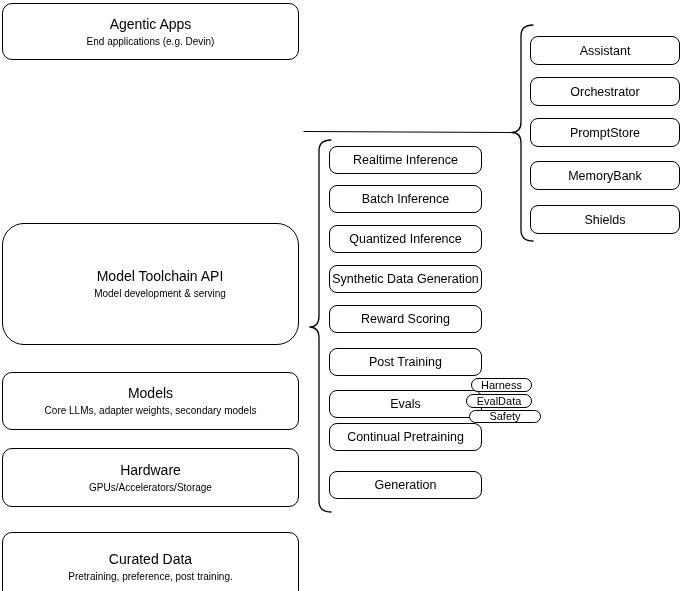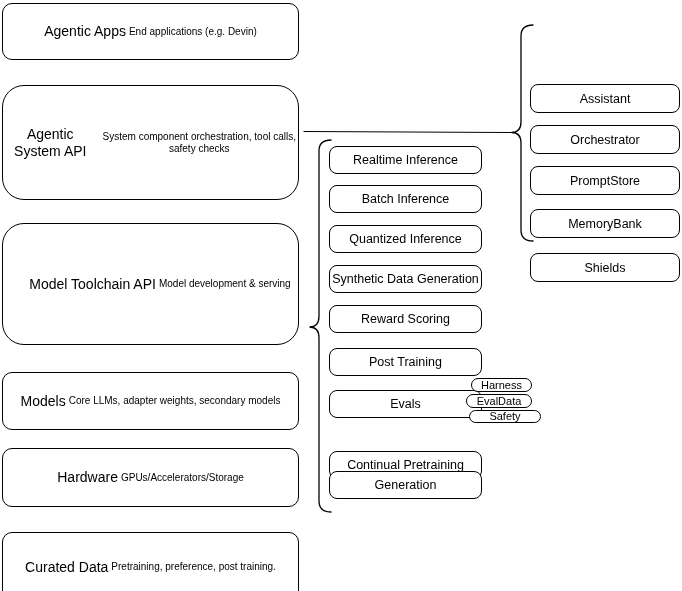--- a/index.html
+++ b/index.html
@@ -14,37 +14,37 @@
   #overlay{position:absolute;left:0;top:0;width:682px;height:591px;pointer-events:none;}
 
   .node{
     position:absolute;
     border:1.3px solid var(--stroke);
     background:var(--bg);
     display:flex;align-items:center;justify-content:center;
     text-align:center;
   }
   
-  .lbox{left:2px;width:297px;flex-direction:row;gap:3px;border-radius:10px;}
+  .lbox{left:2px;width:297px;flex-direction:column;gap:3px;border-radius:10px;}
   .lbox .ltitle{font-size:14px;line-height:17px;}
   .lbox .lsub{font-size:10px;line-height:12px;}
   .b-apps{top:3px;height:57px;}
   .b-system{top:85px;height:115px;border-radius:22px;}
   .b-toolchain{top:223px;height:122px;border-radius:22px;padding-left:19px;}
   .b-models{top:372px;height:58px;}
   .b-hardware{top:448px;height:59px;}
   .b-data{top:532px;height:70px;}
 
   
   .mitem{left:329px;width:153px;height:28px;border-radius:8px;font-size:12.5px;}
   .m0{top:146px;} .m1{top:185px;} .m2{top:225px;} .m3{top:265px;}
-  .m4{top:305px;} .m5{top:348px;} .m6{top:390px;} .m7{top:451px;} .m8{top:471px;}
+  .m4{top:305px;} .m5{top:348px;} .m6{top:390px;} .m7{top:423px;} .m8{top:471px;}
 
   
-  .ritem{left:530px;width:150px;height:29px;border-radius:8px;font-size:12.5px;margin-top:48px;}
+  .ritem{left:530px;width:150px;height:29px;border-radius:8px;font-size:12.5px;}
   .r0{top:36px;} .r1{top:77px;} .r2{top:118px;} .r3{top:161px;} .r4{top:205px;}
 
   
   .pill{
     position:absolute;z-index:3;
     border:1.2px solid var(--stroke);
     background:var(--bg);
     border-radius:9px;
     display:flex;align-items:center;justify-content:center;
     font-size:11px;line-height:11px;
@@ -60,24 +60,20 @@
 
   <svg id="overlay" viewBox="0 0 682 591" xmlns="http://www.w3.org/2000/svg">
     <path d="M331,140 C323,140 319,143 319,151 L319,316 C319,322 316.5,327 309.5,327 C316.5,327 319,332 319,338 L319,501 C319,509 323,512 331,512" fill="none" stroke="#000000" stroke-width="1.3" stroke-linecap="round"></path>
     <path d="M533,25 C525,25 521,28 521,36 L521,122 C521,128 518.5,132.5 511.5,132.5 C518.5,132.5 521,137 521,143 L521,230 C521,238 525,241 533,241" fill="none" stroke="#000000" stroke-width="1.3" stroke-linecap="round"></path>
     <path d="M304,131.5 L511.5,132.5" fill="none" stroke="#000000" stroke-width="1.2" stroke-linecap="round"></path>
   </svg>
 
   <div class="node lbox b-apps">
     <div class="ltitle">Agentic Apps</div>
     <div class="lsub">End applications (e.g. Devin)</div>
-  </div>
-  <div class="node lbox b-system">
-    <div class="ltitle">Agentic System API</div>
-    <div class="lsub">System component orchestration, tool calls, safety checks</div>
   </div>
   <div class="node lbox b-toolchain">
     <div class="ltitle">Model Toolchain API</div>
     <div class="lsub">Model development &amp; serving</div>
   </div>
   <div class="node lbox b-models">
     <div class="ltitle">Models</div>
     <div class="lsub">Core LLMs, adapter weights, secondary models</div>
   </div>
   <div class="node lbox b-hardware">

